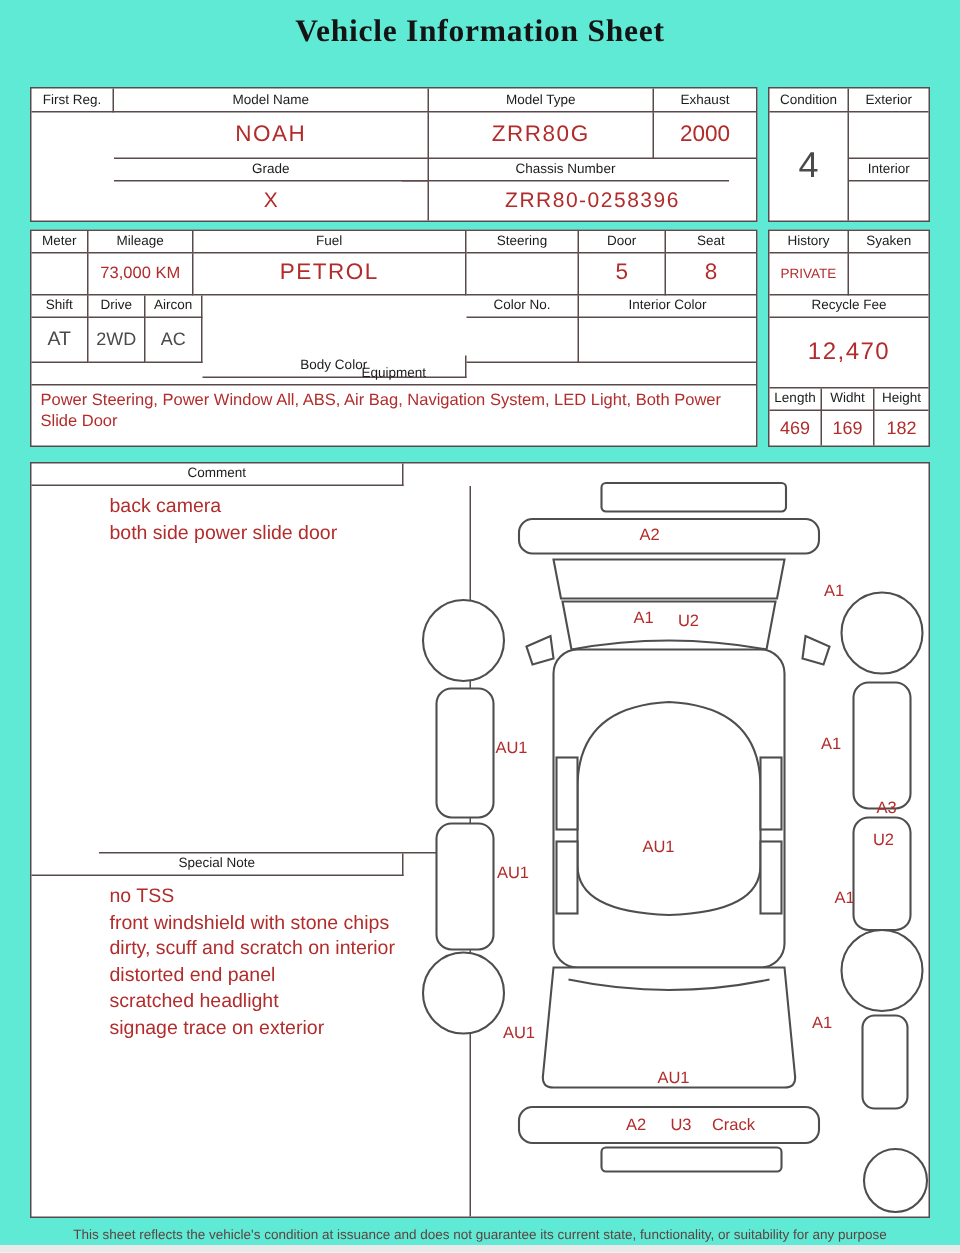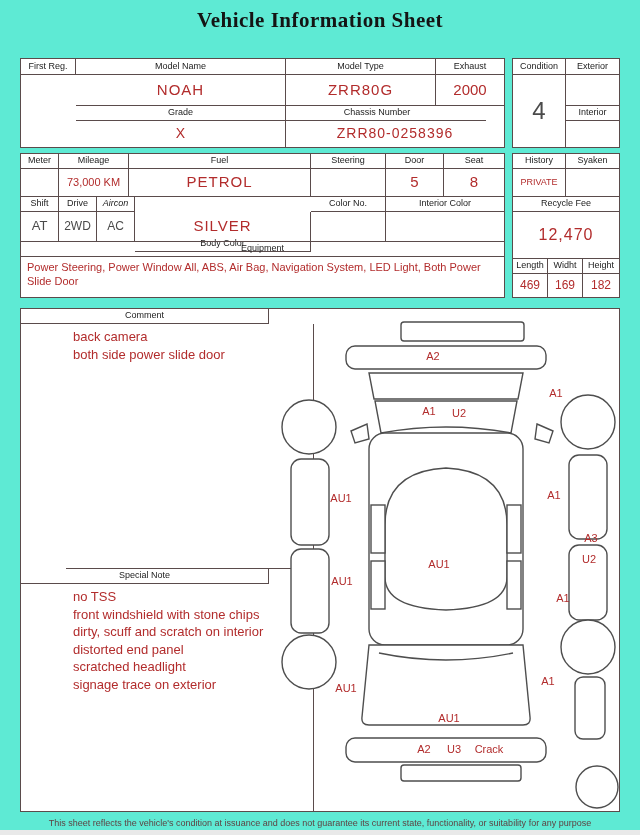--- a/index.html
+++ b/index.html
@@ -86,29 +86,28 @@
 
     <div class="cell red fs11 br bb" style="left:0;top:15px;width:38px;height:28px;"></div>
     <div class="cell red fs11 br bb" style="left:38px;top:15px;width:70px;height:28px;">73,000 KM</div>
     <div class="cell red fs15 lsp br bb" style="left:108px;top:15px;width:182px;height:28px;">PETROL</div>
     <div class="cell red fs11 br bb" style="left:290px;top:15px;width:75px;height:28px;"></div>
     <div class="cell red fs15 br bb" style="left:365px;top:15px;width:58px;height:28px;">5</div>
     <div class="cell red fs15 bb" style="left:423px;top:15px;width:60px;height:28px;">8</div>
 
     <div class="cell hdr br bb" style="left:0;top:43px;width:38px;height:15px;">Shift</div>
     <div class="cell hdr br bb" style="left:38px;top:43px;width:38px;height:15px;">Drive</div>
-    <div class="cell hdr br bb" style="left:76px;top:43px;width:38px;height:15px;font-style:italic;">Aircon</div>
+    <div class="cell hdr br bb" style="left:76px;top:43px;width:38px;height:15px;">Aircon</div>
     <div class="cell hdr br bb" style="left:114px;top:43px;width:176px;height:15px;margin-top:40px;">Body Color</div>
     <div class="cell hdr br bb" style="left:290px;top:43px;width:75px;height:15px;">Color No.</div>
     <div class="cell hdr bb" style="left:365px;top:43px;width:118px;height:15px;">Interior Color</div>
 
     <div class="cell ink fs13 br bb" style="left:0;top:58px;width:38px;height:30px;">AT</div>
     <div class="cell ink fs12 br bb" style="left:38px;top:58px;width:38px;height:30px;">2WD</div>
     <div class="cell ink fs12 br bb" style="left:76px;top:58px;width:38px;height:30px;">AC</div>
-    <div class="cell red fs15 lsp br bb" style="left:114px;top:58px;width:176px;height:30px;">SILVER</div>
     <div class="cell red fs11 br bb" style="left:290px;top:58px;width:75px;height:30px;"></div>
     <div class="cell red fs11 bb" style="left:365px;top:58px;width:118px;height:30px;"></div>
 
     <div class="cell hdr bb" style="left:0;top:88px;width:483px;height:15px;">Equipment</div>
     <div class="eqp" style="left:0;top:103px;width:483px;height:40px;">Power Steering, Power Window All, ABS, Air Bag, Navigation System, LED Light, Both Power Slide Door</div>
   </div>
 
   <div class="tbl" style="left:512px;top:153px;width:108px;height:145px;">
     <div class="cell hdr br bb" style="left:0;top:0;width:53px;height:15px;">History</div>
     <div class="cell hdr bb" style="left:53px;top:0;width:53px;height:15px;">Syaken</div>

